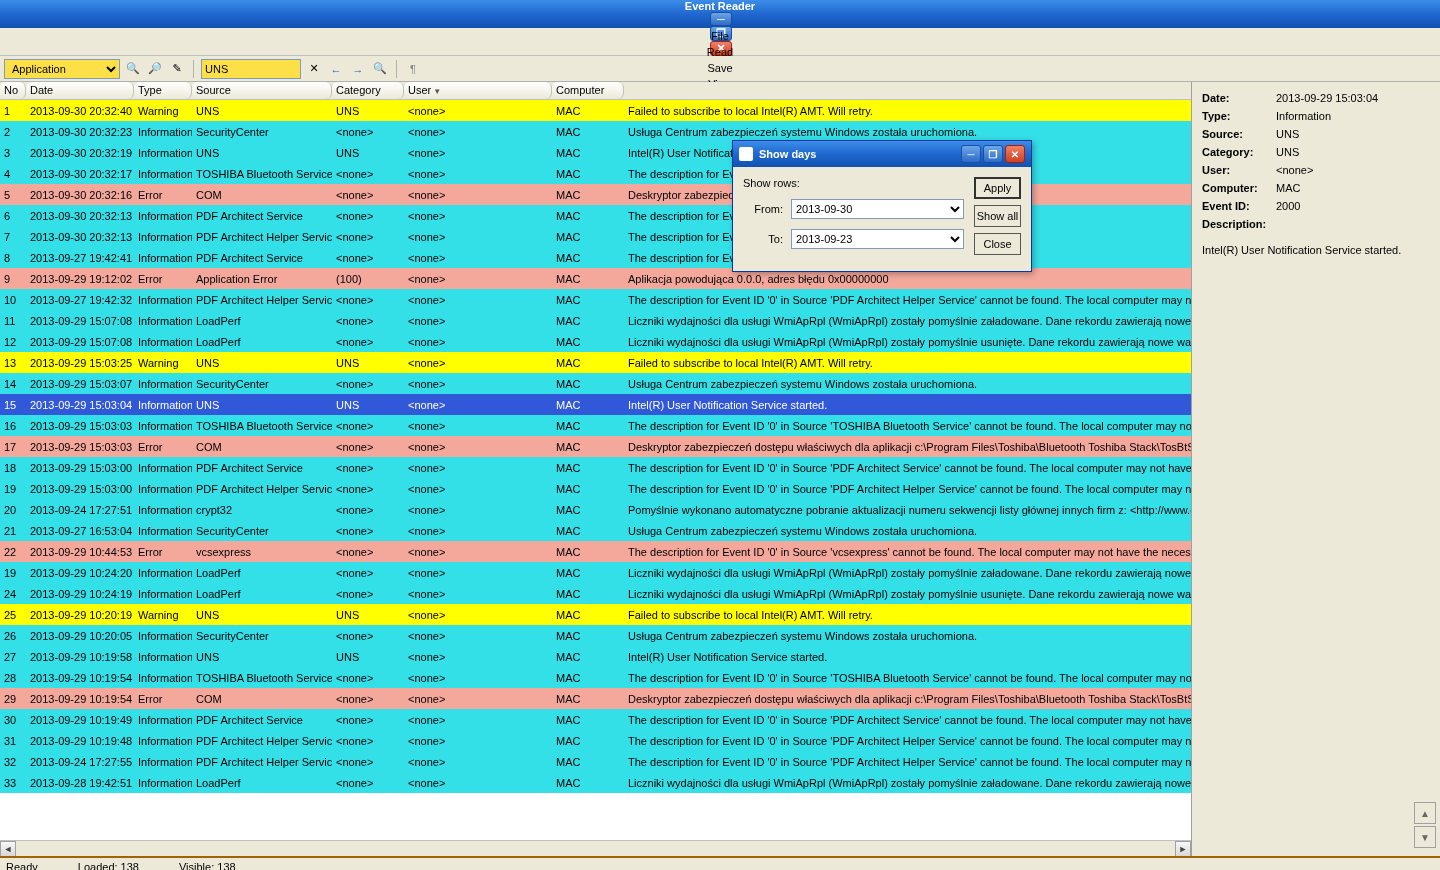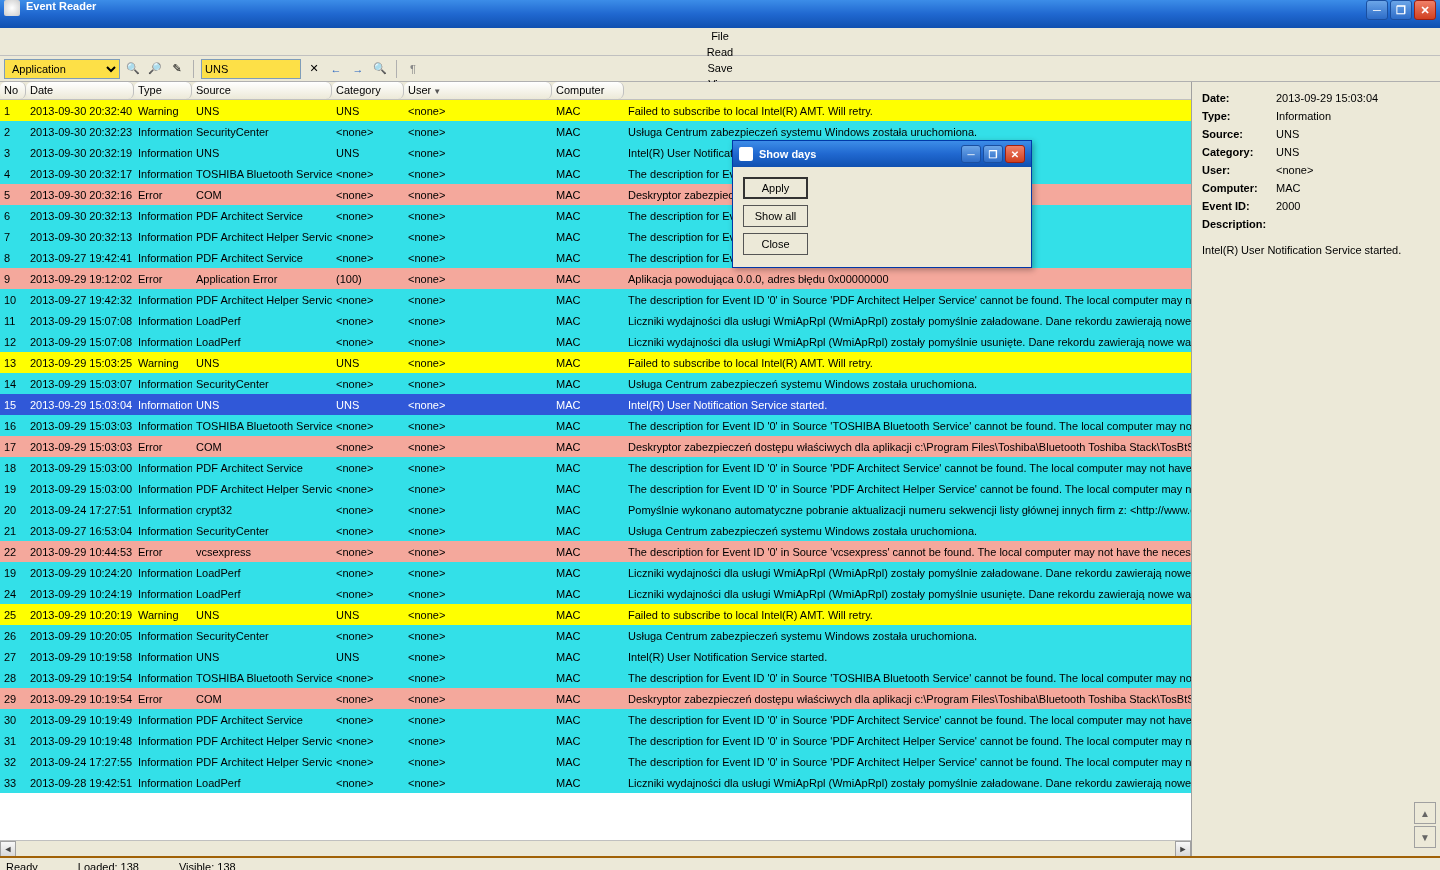--- a/index.html
+++ b/index.html
@@ -1,19 +1,19 @@
 <!DOCTYPE html>
 <html><head>
 <meta charset="utf-8">
 <style>
 * { box-sizing: border-box; margin: 0; padding: 0; font-family: Tahoma, Arial, sans-serif; font-size: 11px; }
 body { background: #ece9d8; overflow: hidden; width: 1440px; height: 870px; position: relative; }
 
 
-.titlebar { height: 28px; background: linear-gradient(to bottom, #3c8de8 0%, #2068d0 50%, #1050b0 100%); display: flex; padding: 0 4px; color: #fff; font-weight: bold; font-size: 13px; }
+.titlebar { height: 28px; background: linear-gradient(to bottom, #3c8de8 0%, #2068d0 50%, #1050b0 100%); display: flex; align-items: center; padding: 0 4px; color: #fff; font-weight: bold; font-size: 13px; flex-direction: column; }
 .titlebar .icon-spot { width: 16px; height: 16px; margin-right: 6px; background: radial-gradient(circle, #fff 0%, #ccc 100%); border-radius: 2px; }
 .titlebar .spacer { flex: 1; }
 .titlebar .wbtn { width: 22px; height: 20px; margin-left: 2px; background: linear-gradient(to bottom, #6ca6e8, #2d6cc8); border: 1px solid #1a4fa0; border-radius: 3px; display: flex; align-items: center; justify-content: center; color: #fff; font-weight: bold; cursor: pointer; }
 .titlebar .wbtn.close { background: linear-gradient(to bottom, #f08068, #d04020); border-color: #a02010; }
 
 
 .menubar { height: 28px; background: #ece9d8; display: flex; align-items: center; padding: 0 6px; border-bottom: 1px solid #c0c0c0; flex-direction: column; }
 .menubar .mitem { padding: 2px 10px; cursor: pointer; }
 
 
@@ -68,21 +68,21 @@
 .dialog .dtitle .spacer { flex: 1; }
 .dialog .dtitle .dwbtn { width: 20px; height: 18px; margin-left: 2px; background: linear-gradient(to bottom, #6ca6e8, #2d6cc8); border: 1px solid #1a4fa0; border-radius: 3px; display: flex; align-items: center; justify-content: center; color: #fff; font-size: 10px; cursor:pointer; }
 .dialog .dtitle .dwbtn.close { background: linear-gradient(to bottom, #f08068, #d04020); border-color: #a02010; font-weight:bold; }
 .dialog .dbody { padding: 10px 10px 12px; display: flex; gap: 10px; }
 .dialog .dleft { flex: 1; }
 .dialog .dleft .drlbl { font-size: 11px; margin-bottom: 10px; }
 .dialog .dleft .drow2 { display: flex; align-items: center; margin-bottom: 10px; }
 .dialog .dleft .drow2 label { width: 48px; text-align: right; padding-right: 8px; }
 .dialog .dleft select { flex: 1; height: 20px; border: 1px solid #7f9db9; background: #fff; font-size: 11px; }
 .dialog .dright { display: flex; flex-direction: column; gap: 6px; }
-.dialog .dright button { width: 65px; height: 22px; background: #ece9d8; border: 1px solid #555; font-size: 11px; cursor: pointer; }
+.dialog .dright button { width: 47px; height: 22px; background: #ece9d8; border: 1px solid #555; font-size: 11px; cursor: pointer; }
 .dialog .dright button.default { border: 2px solid #333; font-weight: normal; }
 .sort-ind { font-size: 8px; margin-left: 2px; color: #555; }
 </style>
 </head>
 <body>
 
 <div class="titlebar">
   <div class="icon-spot"></div>
   <span>Event Reader</span>
   <div class="spacer"></div>
@@ -514,19 +514,30 @@
 <div class="dialog">
   <div class="dtitle">
     <div class="dicon"></div>
     <span>Show days</span>
     <div class="spacer"></div>
     <div class="dwbtn">─</div>
     <div class="dwbtn">❐</div>
     <div class="dwbtn close">✕</div>
   </div>
   <div class="dbody">
+    <div class="dleft">
+      <div class="drlbl">Show rows:</div>
+      <div class="drow2">
+        <label>From:</label>
+        <select id="fromsel"><option>2013-09-30</option></select>
+      </div>
+      <div class="drow2">
+        <label>To:</label>
+        <select id="tosel"><option>2013-09-23</option></select>
+      </div>
+    </div>
     <div class="dright">
       <button class="default">Apply</button>
       <button>Show all</button>
       <button>Close</button>
     </div>
   </div>
 </div>
 
 </body></html>

